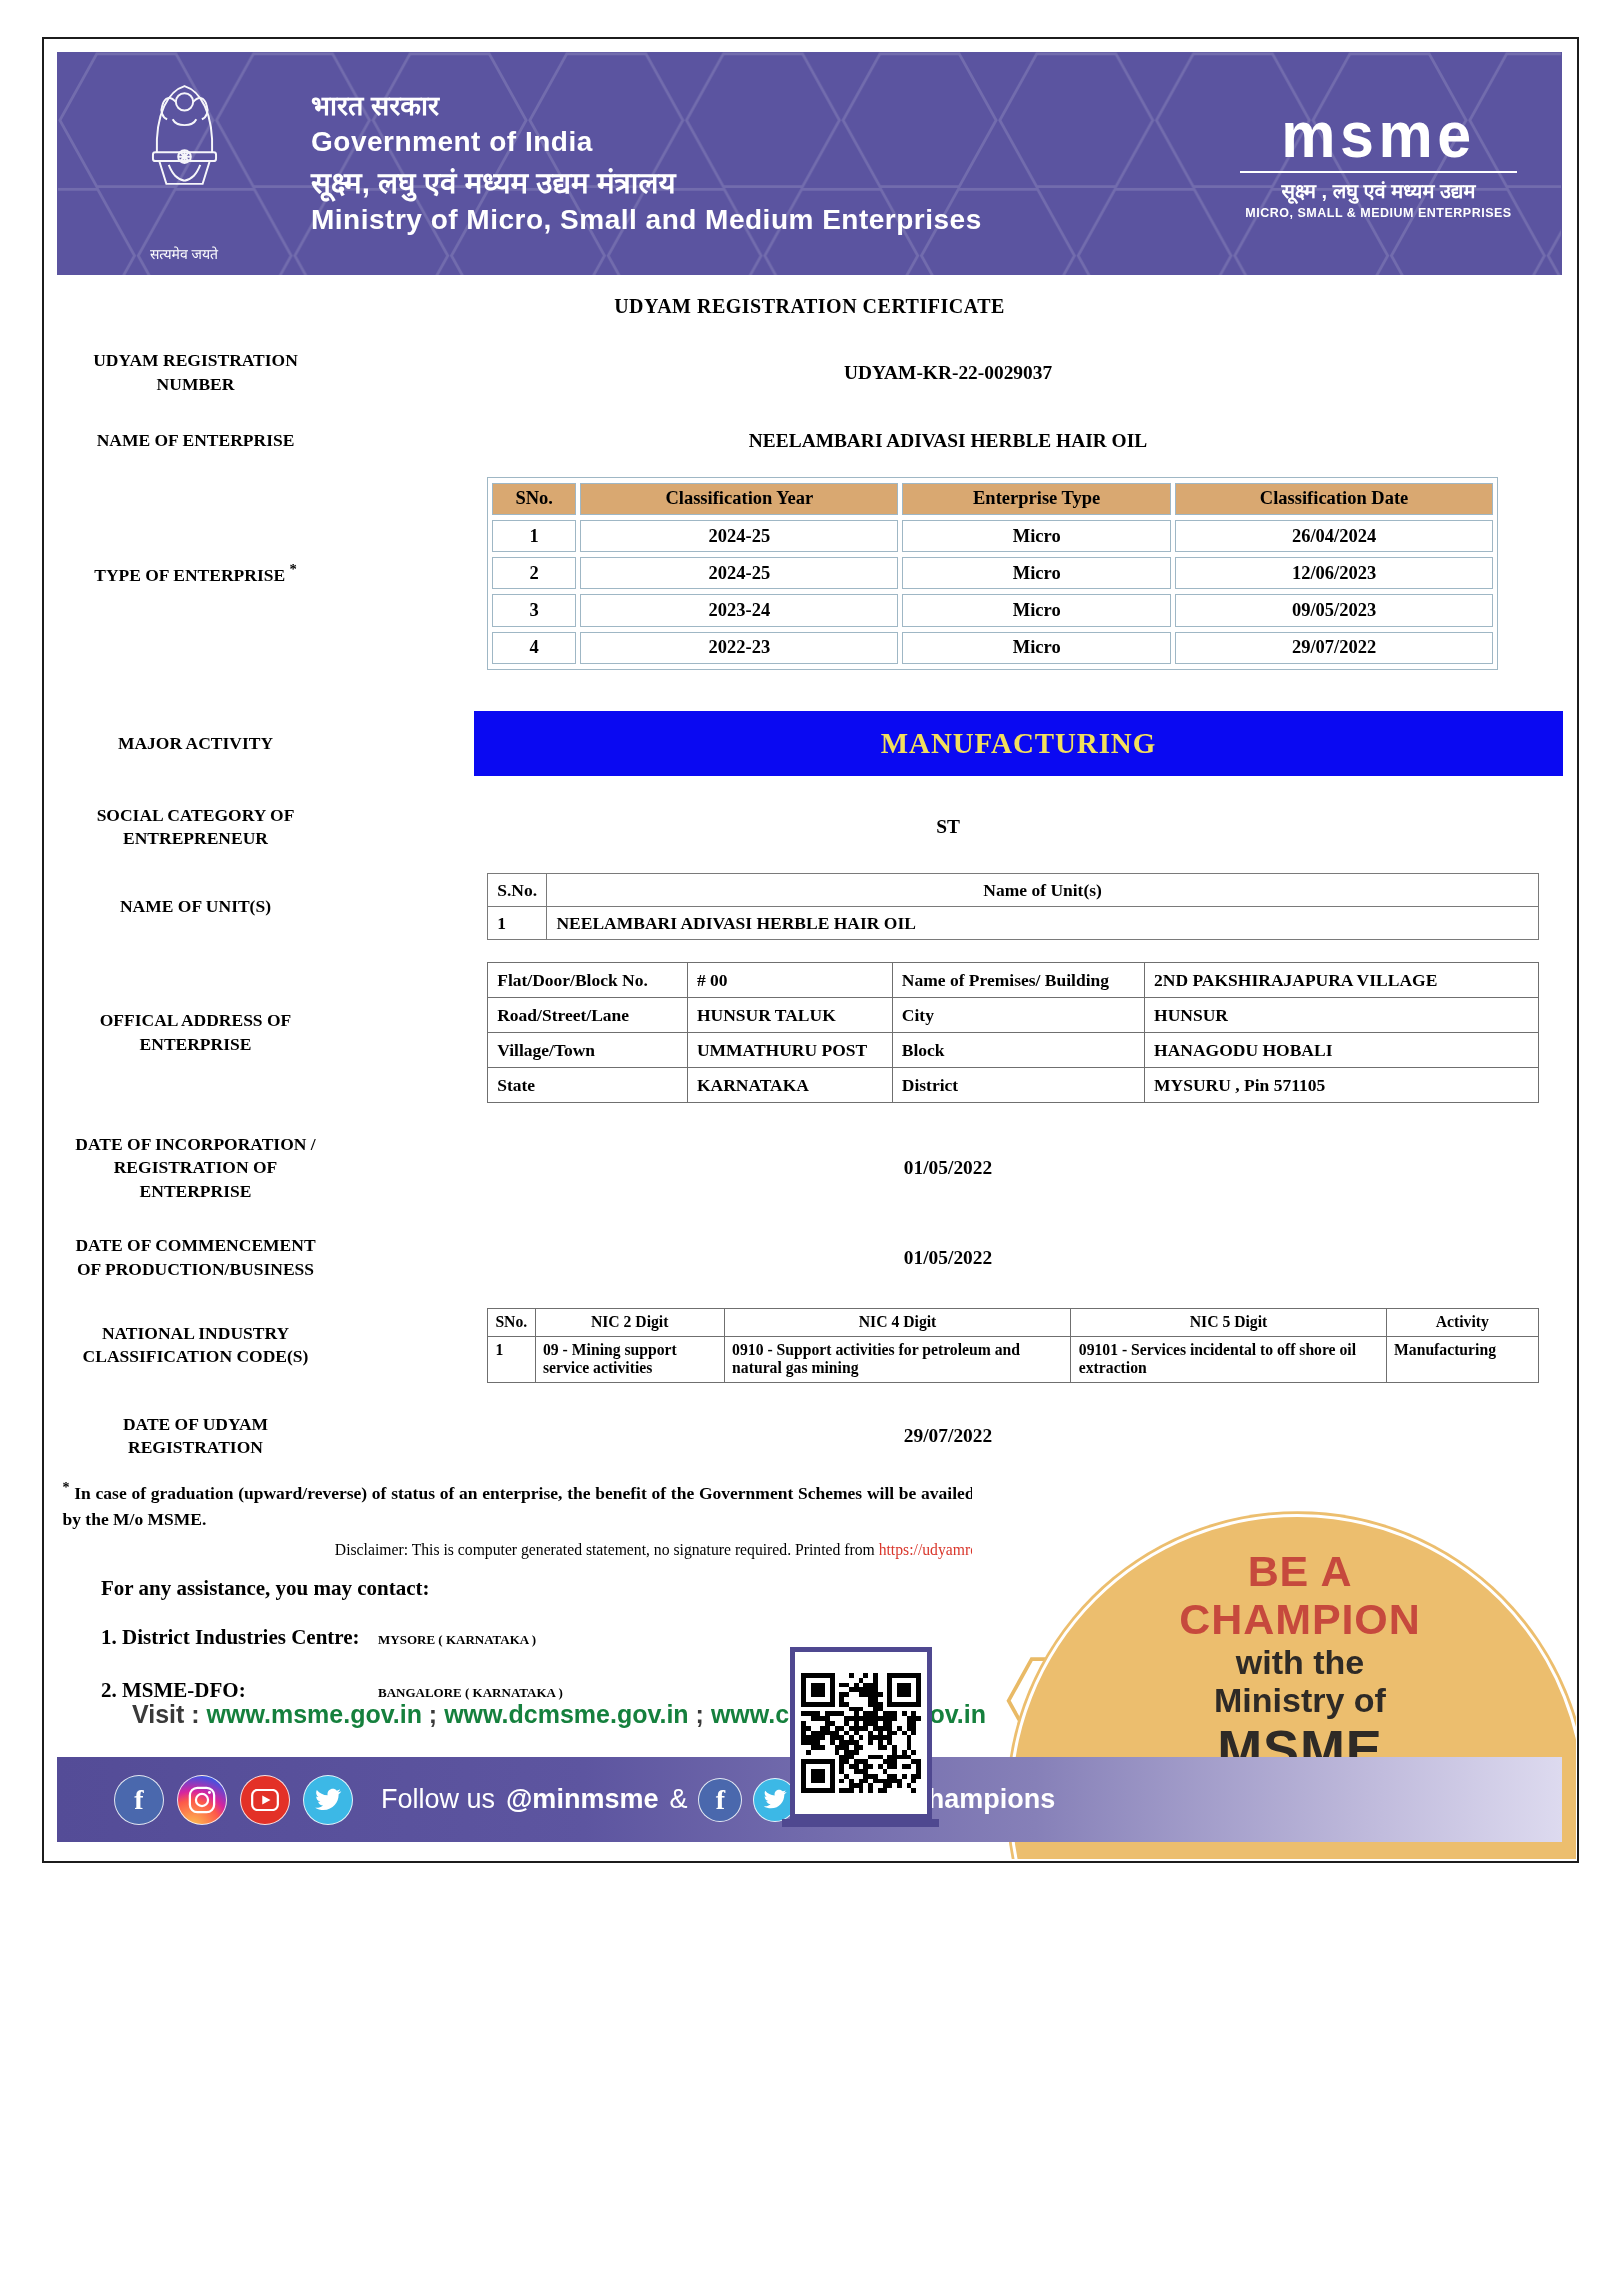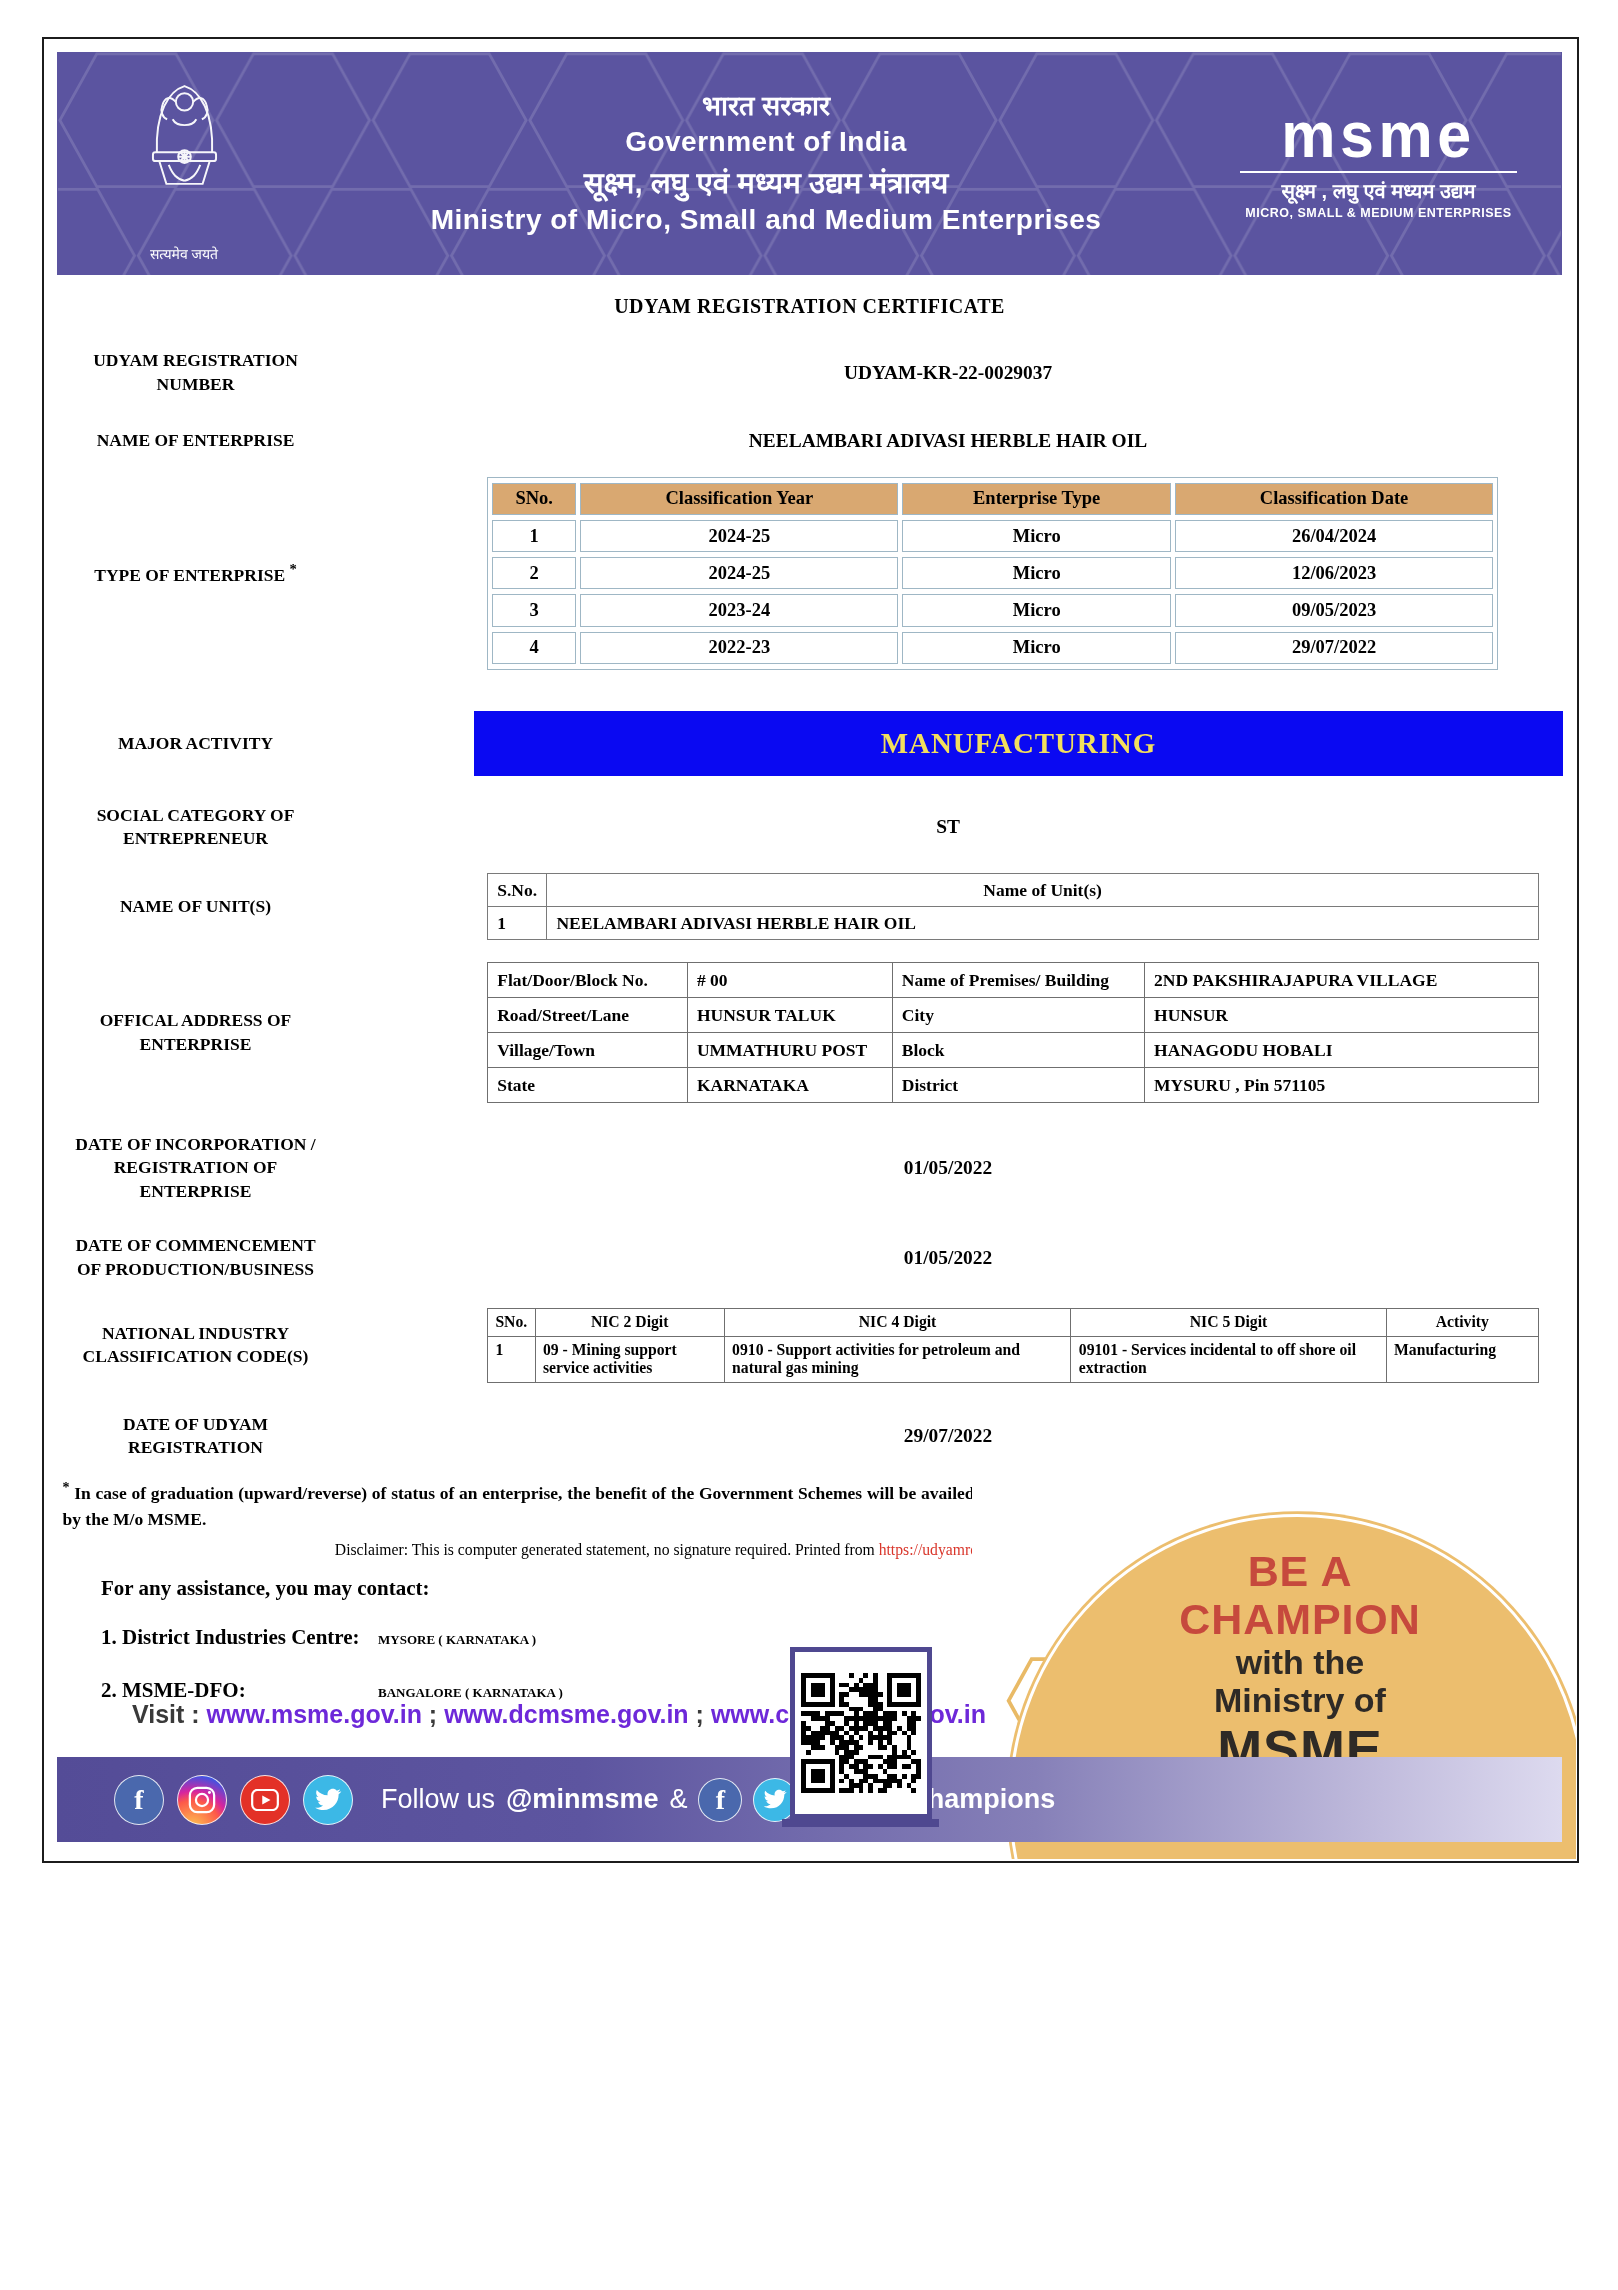--- a/index.html
+++ b/index.html
@@ -10,21 +10,21 @@
   .frame { position:absolute; left:42px; top:37px; width:1537px; height:1826px;
            border:2.8px solid #1c1c1c; background:#fff; overflow:hidden; }
 
   
   .banner { position:absolute; left:13px; top:13px; width:1505px; height:223px;
             background:#5b54a0; display:flex; align-items:center; overflow:hidden; }
   .hexbg { position:absolute; left:0; top:0; width:100%; height:100%; opacity:.14; }
   .emblem-wrap { position:relative; width:254px; display:flex; flex-direction:column;
                  align-items:center; justify-content:center;gap:40px; }
   .emblem-caption { color:#fff; font-family:"Liberation Sans",sans-serif; font-size:14px; margin-top:1.8px; }
-  .banner-center { position:relative; flex:1; text-align:center; color:#fff;
+  .banner-center { position:relative; flex:1; text-align:left; color:#fff;
                    font-family:"Liberation Sans",sans-serif; font-weight:bold; line-height:1.25; }
   .bc-l1 { font-size:27px; }
   .bc-l2 { font-size:28px; letter-spacing:0.5px; }
   .bc-l3 { font-size:29.5px; margin-top:5.5px; }
   .bc-l4 { font-size:28px; letter-spacing:0.5px; }
   .msme-box { position:relative; width:341px; padding-right:26px; text-align:center; color:#fff;
               font-family:"Liberation Sans",sans-serif; }
   .msme-word { font-size:61px; font-weight:bold; letter-spacing:4.6px; line-height:.95;
                transform:scaleY(1.05); }
   .msme-rule { height:2.8px; background:#fff; width:277px; margin:5.5px auto 3.7px auto; }
@@ -83,21 +83,21 @@
   .disclaimer a { color:#d9362b; text-decoration:none; }
 
   .assist-h { margin:16.6px 0 0 44px; font-size:21px; font-weight:bold; }
   .contact { display:grid; grid-template-columns:277px 1fr; align-items:baseline; margin-left:44px; }
   .contact .c-lbl { font-size:21px; font-weight:bold; }
   .contact .c-val { font-size:13px; font-weight:bold; }
 
   
   .visit-line { position:absolute; left:88px; top:1661px; font-family:"Liberation Sans",sans-serif;
                 font-weight:bold; font-size:25px; color:#3a3a3a; z-index:3; }
-  .visit-line a { color:#6d28d9; text-decoration:none; }
+  .visit-line a { color:#15803d; text-decoration:none; }
   .social-bar { position:absolute; left:13px; top:1718px; width:1505px; height:85px; z-index:2;
                 background:linear-gradient(90deg,#544c97 0%,#5d55a0 35%,#8680b8 65%,#c1bcdd 88%,#dddaef 100%);
                 display:flex; align-items:center; font-family:"Liberation Sans",sans-serif; color:#fff; }
   .social-bar .icons { display:flex; gap:13px; margin-left:57px; align-items:center; }
   .sicon { width:50px; height:50px; border-radius:50%; border:1.8px solid rgba(255,255,255,.85);
            display:flex; align-items:center; justify-content:center; color:#fff; }
   .sicon.small { width:44px; height:44px; }
   .sicon.fb { background:#4a68ad; font-family:"Liberation Serif",serif; font-size:28px; font-weight:bold; }
   .sicon.ig { background:radial-gradient(circle at 30% 110%, #fdcb52 0%, #fd5949 45%, #d6249f 60%, #285AEB 90%); }
   .sicon.yt { background:#e33127; }

